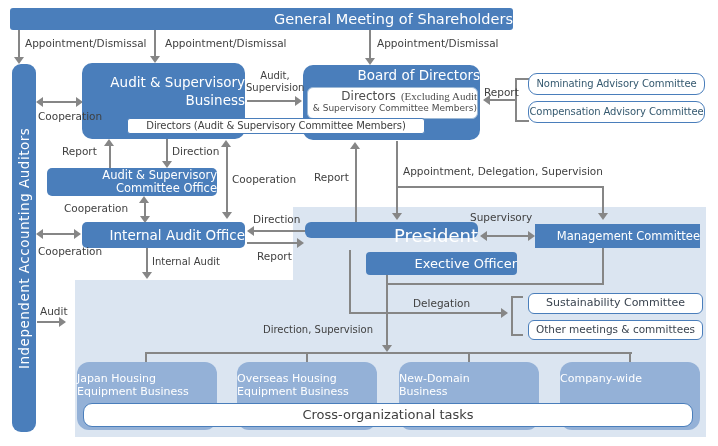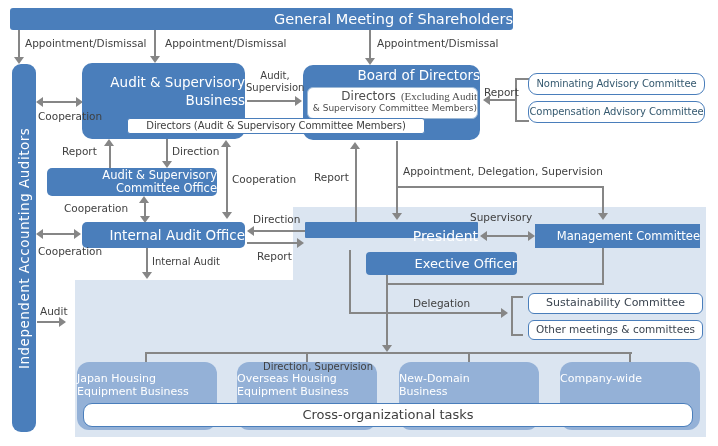--- a/index.html
+++ b/index.html
@@ -176,21 +176,21 @@
     </div>
   </div>
 
   <div class="box" style="left:47px;top:168px;width:170px;height:28px;border-radius:5px;font-size:11.5px;line-height:13px;padding-top:1px;">
     <div>Audit &amp; Supervisory</div>
     <div>Committee Office</div>
   </div>
 
   <div class="box" style="left:82px;top:222px;width:163px;height:26px;border-radius:5px;font-size:13.5px;line-height:26px;">Internal Audit Office</div>
 
-  <div class="box" style="left:305px;top:222px;width:173px;height:16px;border-radius:1px;font-size:14px;line-height:28px;">President</div>
+  <div class="box" style="left:305px;top:222px;width:173px;height:16px;border-radius:6px;font-size:18px;line-height:28px;">President</div>
 
   <div class="box" style="left:535px;top:224px;width:165px;height:24px;border-radius:0;font-size:11.5px;line-height:24px;">Management Committee</div>
 
   <div class="box" style="left:366px;top:252px;width:151px;height:23px;border-radius:4px;font-size:13px;line-height:23px;">Exective Officer</div>
 
   <div class="lightbox" style="left:77px;top:362px;width:140px;height:68px;font-size:11px;line-height:13px;padding-top:10px;">
     <div>Japan Housing</div>
     <div>Equipment Business</div>
   </div>
   <div class="lightbox" style="left:237px;top:362px;width:140px;height:68px;font-size:11px;line-height:13px;padding-top:10px;">
@@ -233,15 +233,15 @@
   <div class="lbl" style="left:232px;top:173px;">Cooperation</div>
   <div class="lbl" style="left:314px;top:171px;">Report</div>
   <div class="lbl" style="left:403px;top:165px;">Appointment, Delegation, Supervision</div>
   <div class="lbl" style="left:470px;top:211px;">Supervisory</div>
   <div class="lbl" style="left:38px;top:245px;">Cooperation</div>
   <div class="lbl" style="left:253px;top:213px;">Direction</div>
   <div class="lbl" style="left:257px;top:250px;">Report</div>
   <div class="lbl" style="left:152px;top:256px;font-size:10px;">Internal Audit</div>
   <div class="lbl" style="left:40px;top:305px;">Audit</div>
   <div class="lbl" style="left:413px;top:297px;">Delegation</div>
-  <div class="lbl" style="left:263px;top:324px;font-size:10px;margin-top:37px;">Direction, Supervision</div>
+  <div class="lbl" style="left:263px;top:324px;font-size:10px;">Direction, Supervision</div>
 
 </div>
 
 </body></html>

